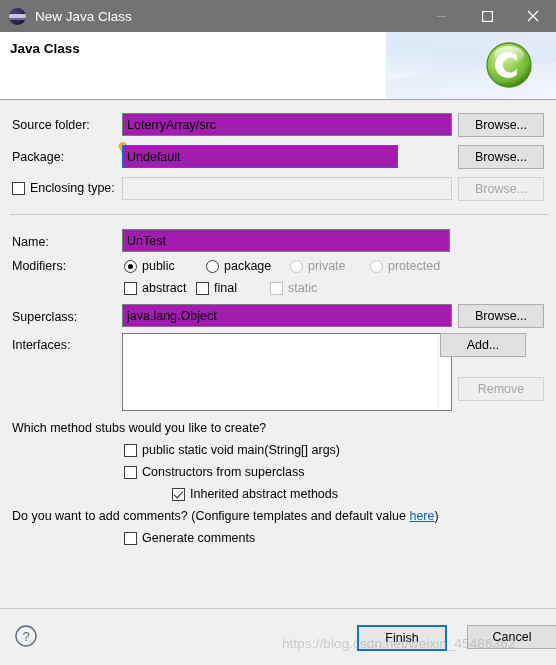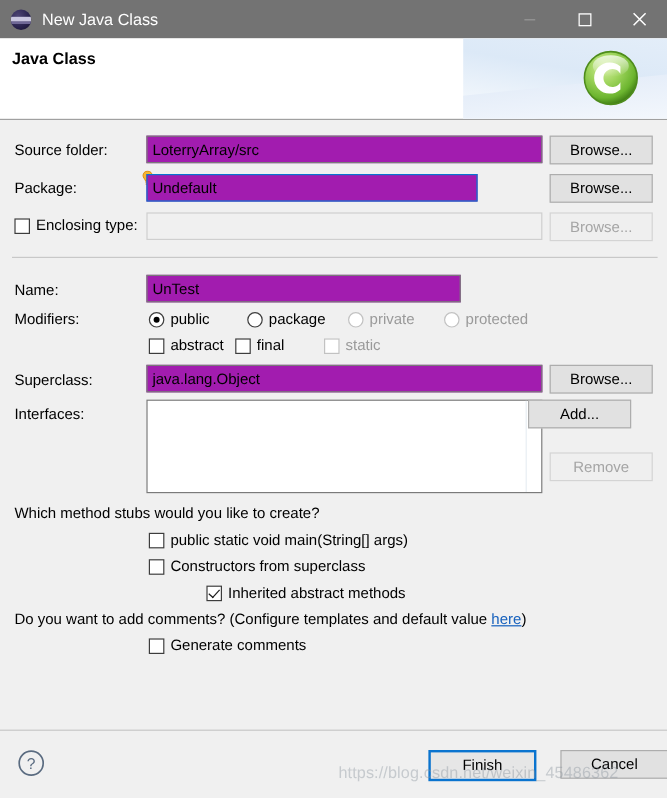--- a/index.html
+++ b/index.html
@@ -347,21 +347,21 @@
   <div class="ctl" style="left:12px; top:181px;">
     <span class="cbox"></span>
     <span class="ctl-txt">Enclosing type:</span>
   </div>
   <div class="tf disabled" style="left:122px; top:177px; width:330px; height:23px;"></div>
   <div class="btn disabled" style="left:458px; top:177px; width:86px; height:24px;">Browse...</div>
 
   <div class="sep" style="left:10px; top:214px; width:538px;"></div>
 
   <div class="lbl" style="left:12px; top:235px;">Name:</div>
-  <div class="tf" style="left:122px; top:229px; width:262px; height:23px;">UnTest</div>
+  <div class="tf" style="left:122px; top:229px; width:328px; height:23px;">UnTest</div>
 
   <div class="lbl" style="left:12px; top:259px;">Modifiers:</div>
 
   <div class="ctl" style="left:124px; top:259px;">
     <span class="radio on"></span>
     <span class="ctl-txt">public</span>
   </div>
   <div class="ctl" style="left:206px; top:259px;">
     <span class="radio"></span>
     <span class="ctl-txt">package</span>

